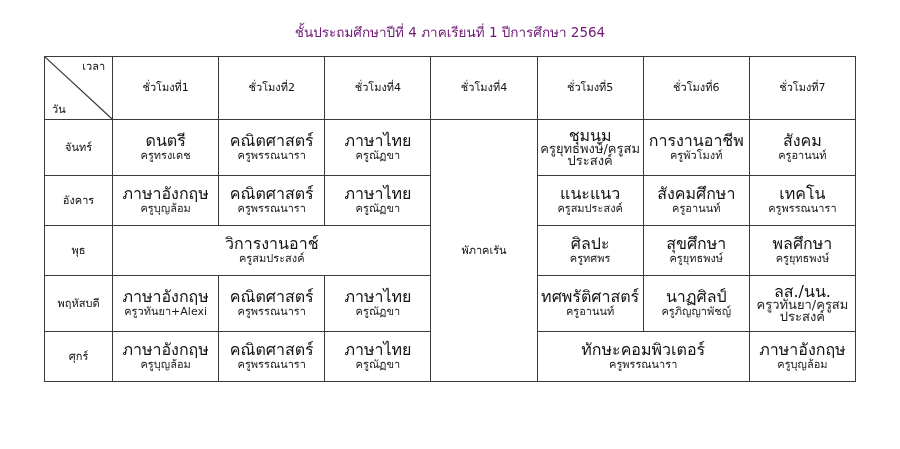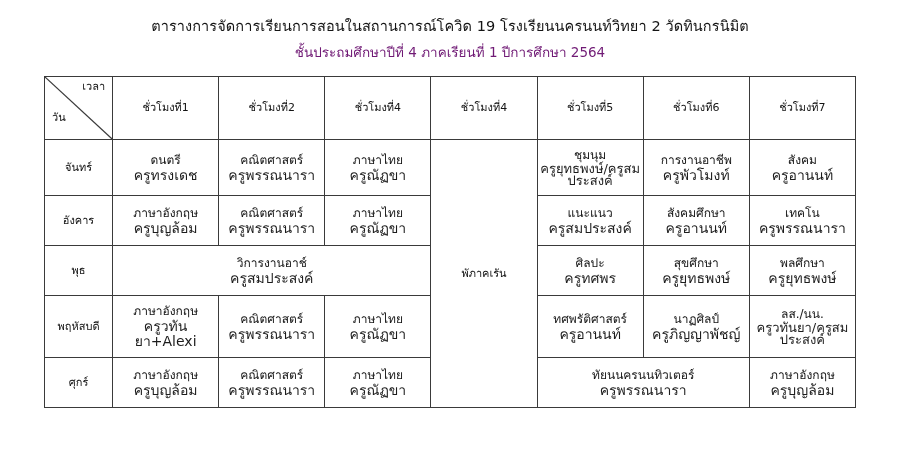--- a/index.html
+++ b/index.html
@@ -75,59 +75,58 @@
   }
   .corner .lbl-time {
     position: absolute;
     top: 3px;
     right: 7px;
     font-size: 11px;
     line-height: 13px;
   }
   .corner .lbl-day {
     position: absolute;
-    bottom: 15px;
+    bottom: 3px;
     left: 7px;
     font-size: 11px;
     line-height: 13px;
   }
   .hdr-period {
     height: 46px;
     font-size: 12px;
   }
   .daycell {
     font-size: 11.5px;
   }
   .slot .subject {
     display: block;
-    font-size: 12px;
+    font-size: 16px;
     line-height: 15px;
   }
   .slot .teacher {
     display: block;
-    font-size: 14px;
+    font-size: 11px;
     line-height: 15px;
     color: #1c1c1c;
   }
   .slot .teacher.small {
     font-size: 13px;
     line-height: 12px;
   }
   .lunch {
     font-size: 12.5px;
   }
   .row-h { height: 50px; }
 </style>
 </head>
 <body>
 
 <div class="page">
 
   <div class="titles">
-    <div class="title-line-1">ตารางการจัดการเรียนการสอนในสถานการณ์โควิด 19 โรงเรียนนครนนท์วิทยา 2 วัดทินกรนิมิต</div>
     <div class="title-line-2">ชั้นประถมศึกษาปีที่ 4 ภาคเรียนที่ 1 ปีการศึกษา  2564</div>
   </div>
 
   <div class="table-wrap">
     <table class="schedule">
       <colgroup>
         <col class="col-day">
         <col class="col-p">
           <col class="col-p">
           <col class="col-p">
@@ -269,21 +268,21 @@
           </td>
           <td class="slot">
             <span class="subject">คณิตศาสตร์</span>
             <span class="teacher">ครูพรรณนารา</span>
           </td>
           <td class="slot">
             <span class="subject">ภาษาไทย</span>
             <span class="teacher">ครูณัฏขา</span>
           </td>
           <td class="slot" colspan="2">
-            <span class="subject">ทัยนนครนนทิวเตอร์</span>
+            <span class="subject">ทักษะคอมพิวเตอร์</span>
             <span class="teacher">ครูพรรณนารา</span>
           </td>
           <td class="slot">
             <span class="subject">ภาษาอังกฤษ</span>
             <span class="teacher">ครูบุญล้อม</span>
           </td>
         </tr>
 
       </tbody>
     </table>

